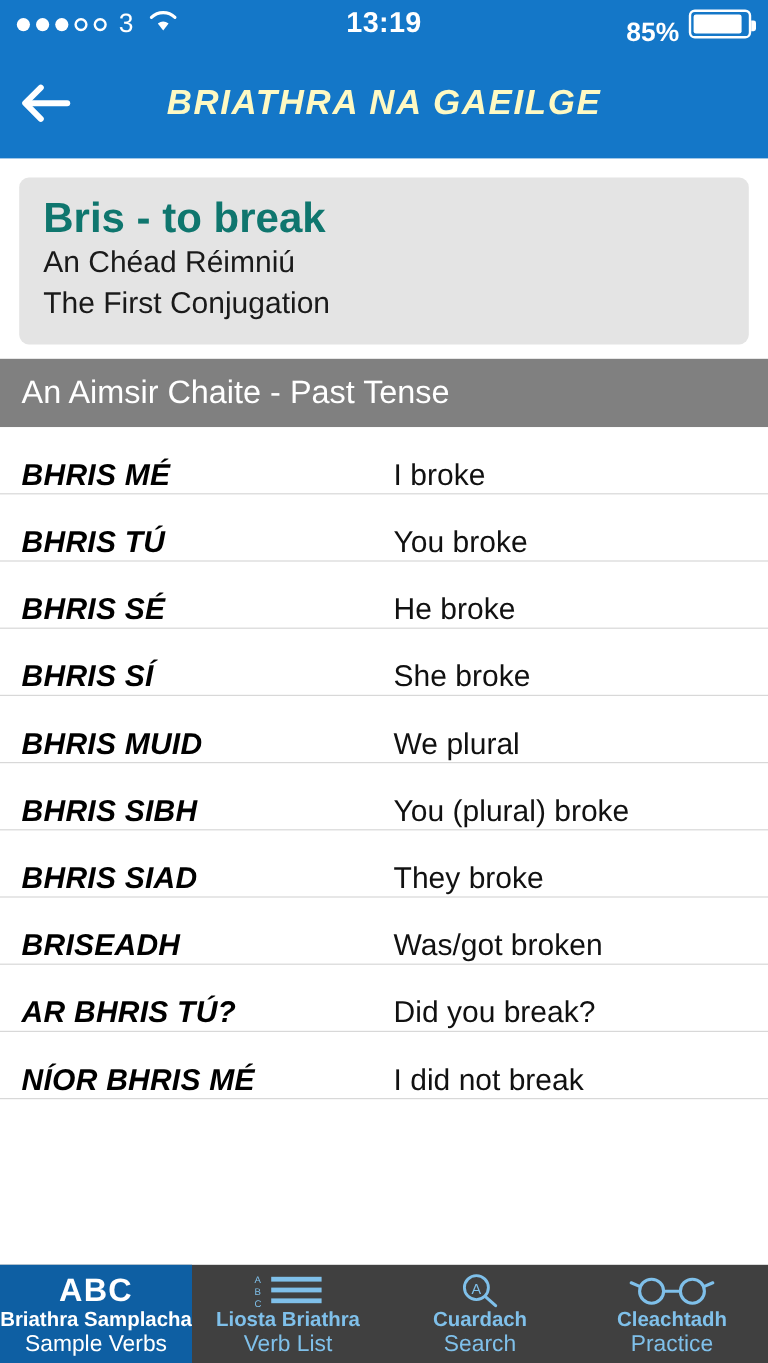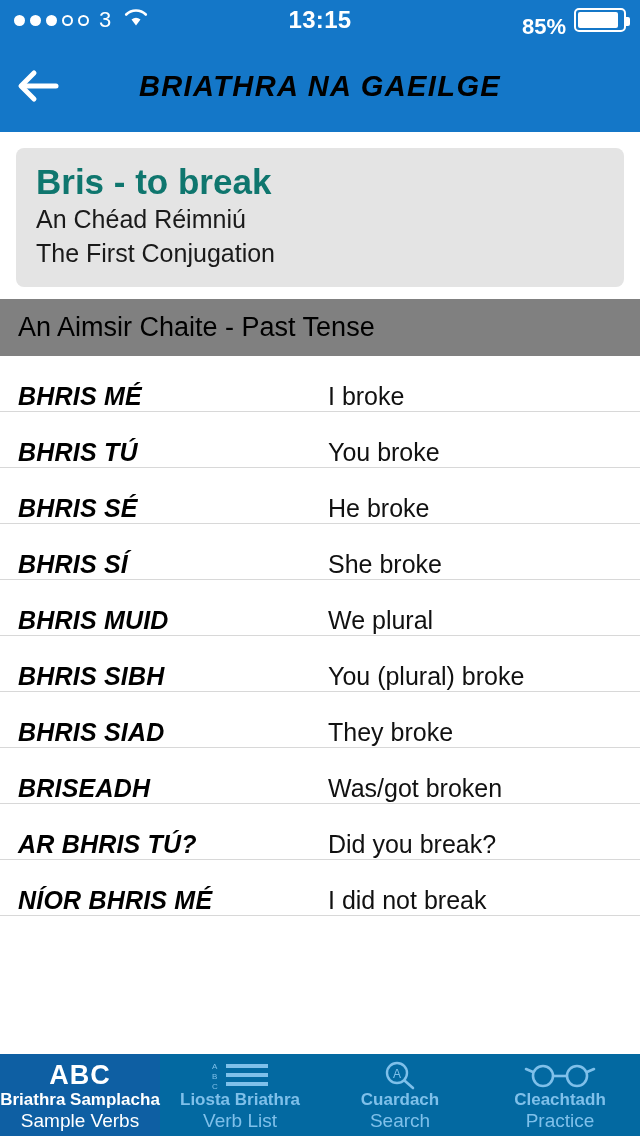--- a/index.html
+++ b/index.html
@@ -43,54 +43,54 @@
   .navbar {
     height: 92px; background: #1477c8; display: flex; align-items: center;
     position: relative; flex: 0 0 92px;
   }
   .back-btn {
     width: 76px; height: 92px; display: flex; align-items: center; justify-content: center;
     cursor: pointer;
   }
   .nav-title {
     position: absolute; left: 0; right: 0; text-align: center;
-    color: #000000; font-size: 29px; font-style: italic; font-weight: bold;
+    color: #fef9c3; font-size: 29px; font-style: italic; font-weight: bold;
     letter-spacing: 1.4px;
   }
 
   
   .card-wrap { background: #ffffff; padding: 16px 16px 12px 16px; flex: 0 0 auto; }
   .card {
     background: #e4e4e4; border-radius: 8px; padding: 14px 20px 18px 20px;
   }
   .card .verb { font-size: 35px; font-weight: bold; color: #0f766e; line-height: 1.15; }
   .card .sub { font-size: 25px; color: #1a1a1a; line-height: 1.25; margin-top: 2px; }
 
   
   .section {
-    background: #808080; color: #000000; font-size: 27px;
+    background: #808080; color: #ffffff; font-size: 27px;
     padding: 13px 18px; flex: 0 0 auto;
   }
 
   
   .list { flex: 1 1 auto; overflow: hidden; background: #ffffff; }
   .row {
     display: flex; align-items: flex-end; height: 56px;
     border-bottom: 1px solid #d8d8d8; padding: 0 18px;
   }
   .row .ga {
     width: 310px; flex: 0 0 310px;
     font-size: 25px; font-weight: bold; font-style: italic;
     color: #000; letter-spacing: 0.2px;
   }
   .row .en { font-size: 25px; color: #111; }
 
   
   .tabbar {
-    height: 82px; display: flex; flex: 0 0 82px; background: #0369a1;
+    height: 82px; display: flex; flex: 0 0 82px; background: #404040;
   }
   .tab {
     flex: 1 1 0; display: flex; flex-direction: column; align-items: center;
     justify-content: center; color: #7fc0ea; gap: 1px; cursor: pointer;
     padding-top: 2px;
   }
   .tab.active { background: #0e5fa3; color: #ffffff; }
   .tab .t1 { font-size: 17px; font-weight: bold; line-height: 1.05; }
   .tab .t2 { font-size: 19px; line-height: 1.15; }
   .tab .ico { height: 30px; display: flex; align-items: center; justify-content: center; }
@@ -112,21 +112,21 @@
           <span class="dot hollow"></span>
       </span>
       <span class="carrier">3</span>
       <span class="wifi">
         <svg width="26" height="20" viewBox="0 0 26 20">
           <path d="M13 18.5 L8.5 12.5 A7.5 7.5 0 0 1 17.5 12.5 Z" fill="#ffffff"></path>
           <path d="M3.2 7.5 A14 14 0 0 1 22.8 7.5" stroke="#ffffff" stroke-width="2.6" fill="none" stroke-linecap="round"></path>
         </svg>
       </span>
     </div>
-    <div class="sb-center">13:15</div>
+    <div class="sb-center">13:19</div>
     <div class="sb-right">
       <span class="battpct">85%</span>
       <span class="batt">
           <span class="fill"></span>
         </span>
     </div>
   </div>
 
   <div class="navbar">
     <div class="back-btn">

